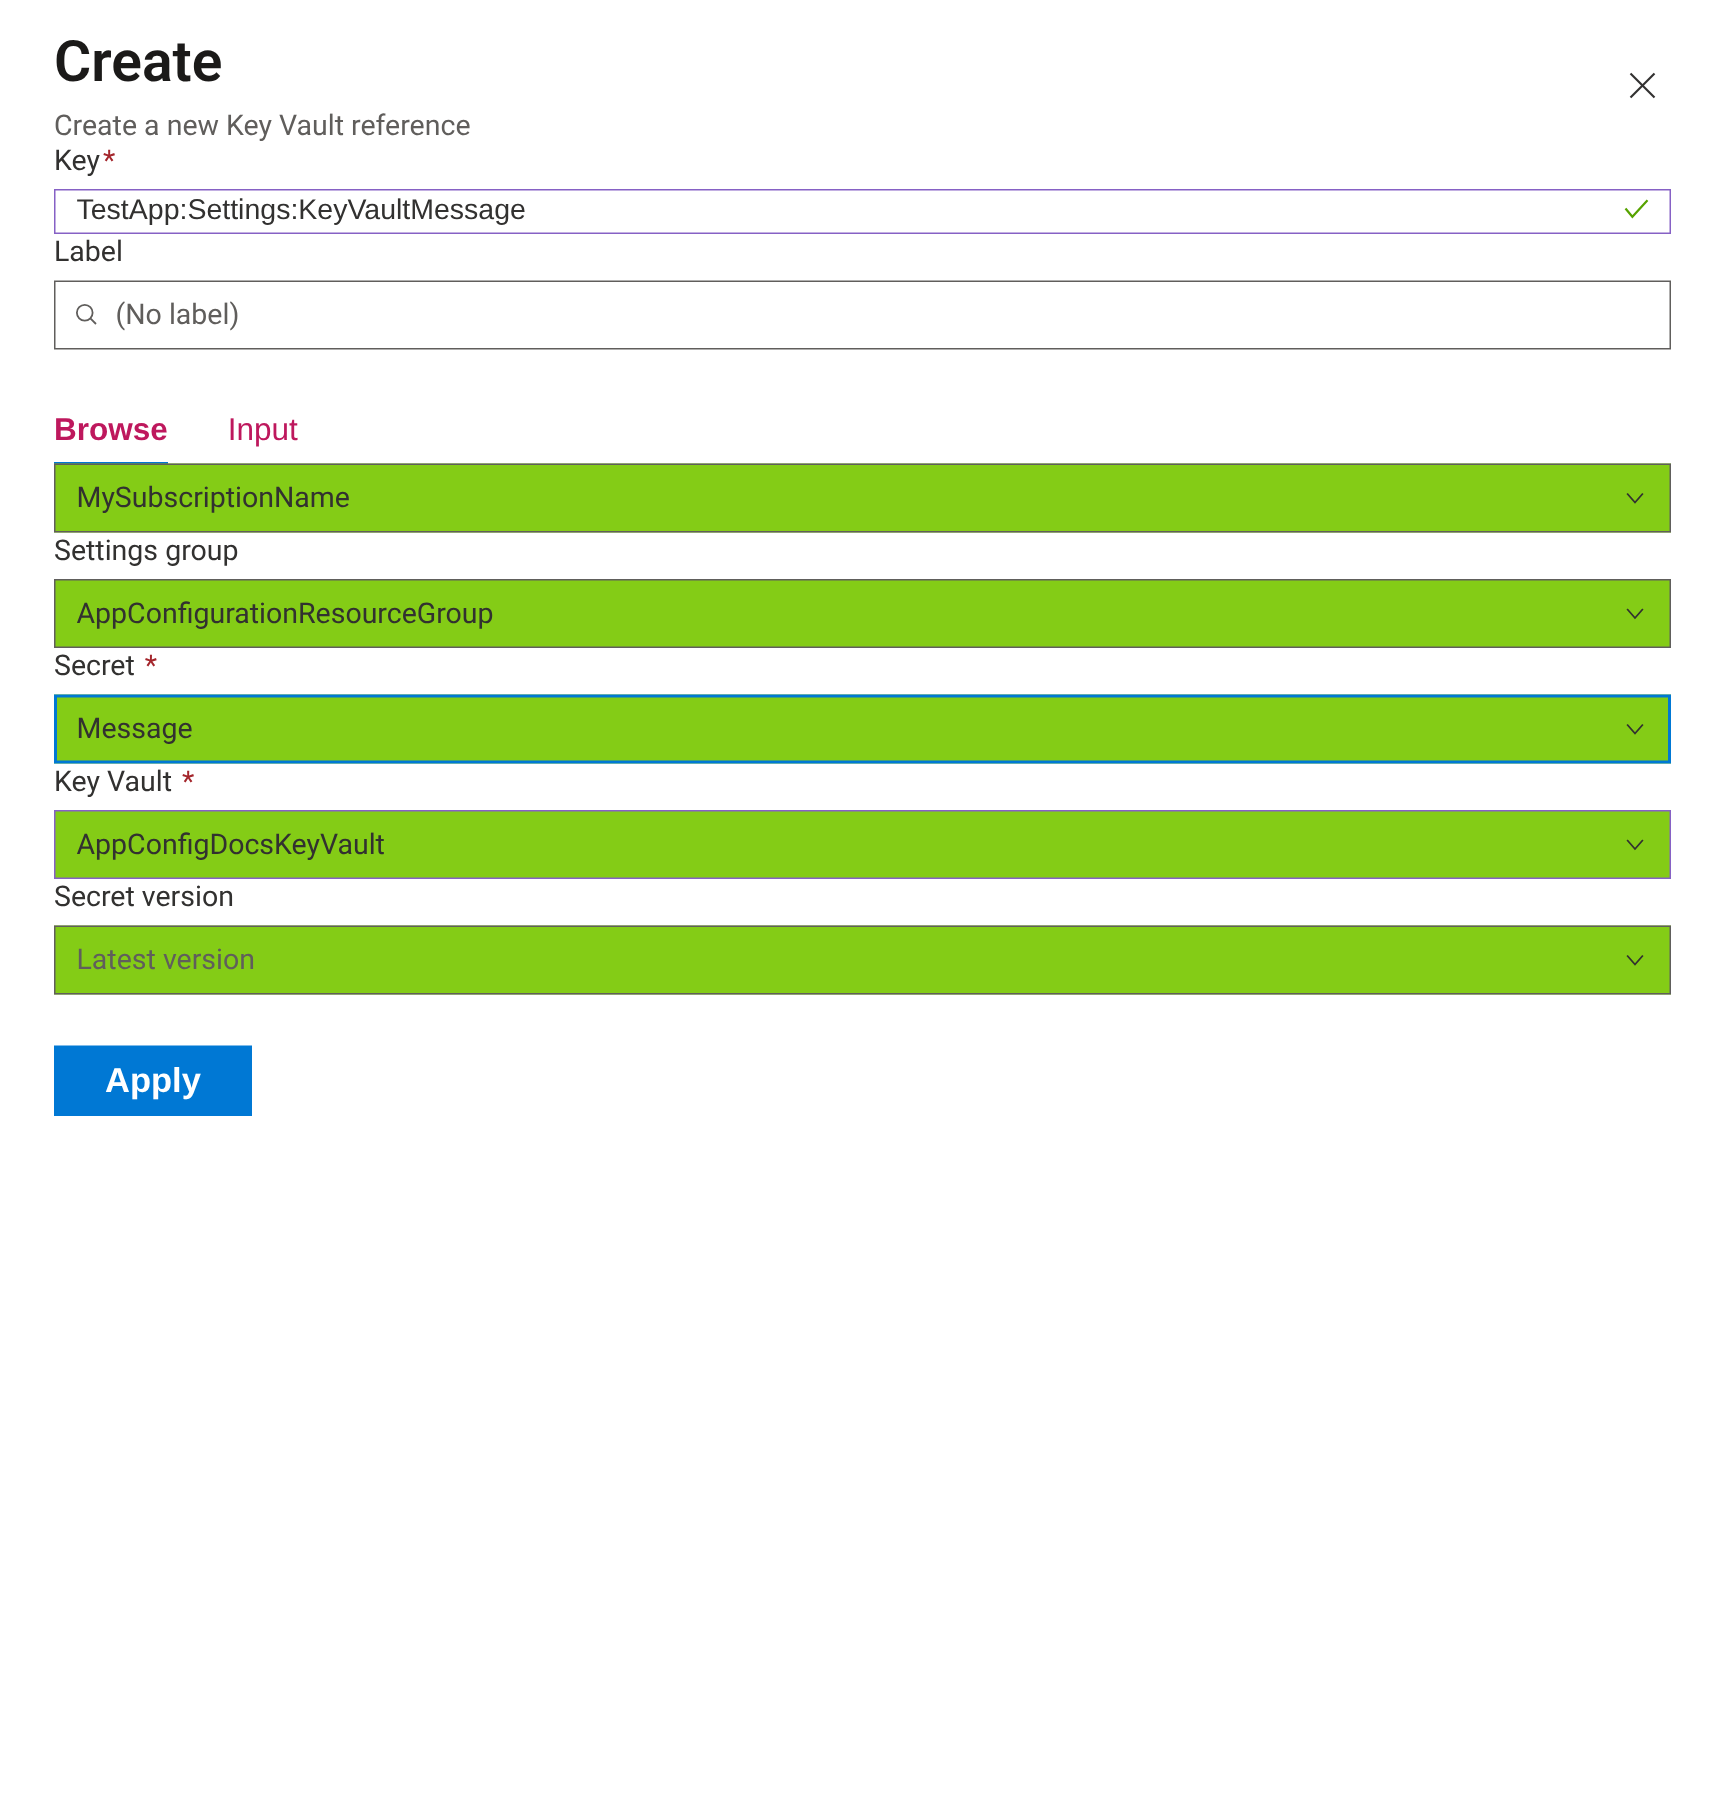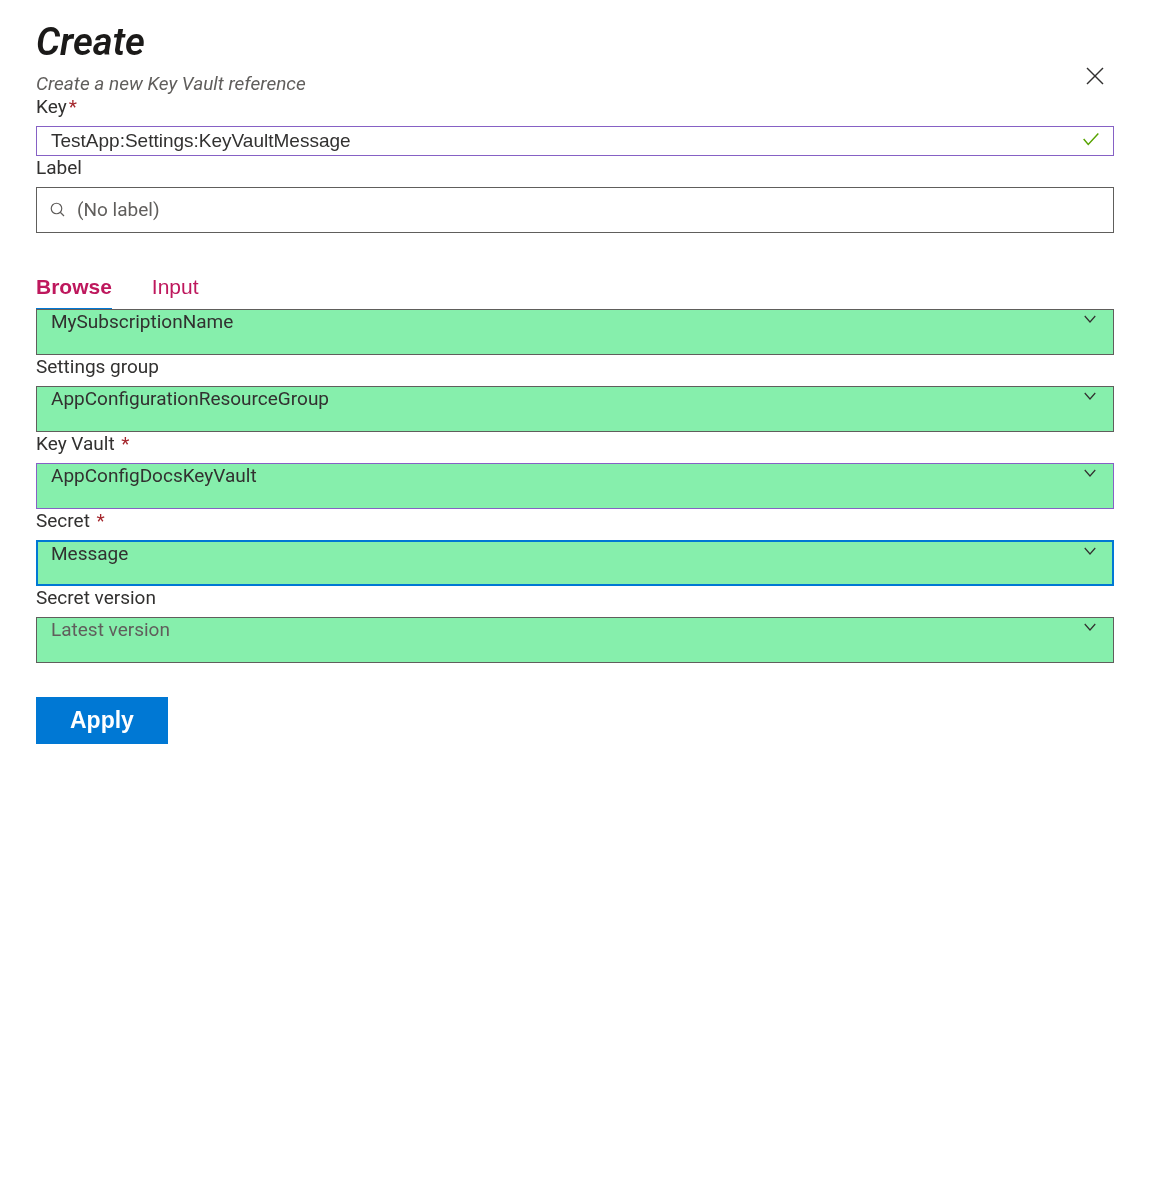--- a/index.html
+++ b/index.html
@@ -9,23 +9,22 @@
     font-family: "Segoe UI", -apple-system, BlinkMacSystemFont, Roboto, sans-serif;
     background: #ffffff;
     color: #323130;
     width: 1150px;
   }
   .panel {
     padding: 20px 36px 40px 36px;
   }
   .header-row {
     display: flex;
-    align-items: flex-end;
+    align-items: center;
     justify-content: space-between;
-    font-style: italic;
   }
   .title {
     font-size: 38px;
     font-weight: 600;
     margin: 0;
     line-height: 1.2;
     color: #1b1a19;
   }
   .subtitle {
     font-size: 19px;
@@ -128,25 +127,25 @@
 
   .select {
     position: relative;
     width: 100%;
   }
   .select .box {
     width: 100%;
     height: 46px;
     border: 1px solid #605e5c;
     display: flex;
-    align-items: flex-start;
+    align-items: center;
     justify-content: space-between;
     padding: 0 14px;
     font-size: 19px;
-    background: #86efac;
+    background: #84cc16;
     cursor: pointer;
   }
   .select.purple .box { border-color: #8661c5; }
   .select.focus .box  { border: 2px solid #0078d4; padding: 0 13px; }
   .select.disabled .box { color: #605e5c; }
   .chev { color:#323130; flex:0 0 auto; display:flex; }
 
   .apply-row { margin-top: 34px; }
   .btn-primary {
     background: #0078d4;
@@ -234,51 +233,51 @@
           <svg width="18" height="18" viewBox="0 0 24 24" fill="none" stroke="currentColor" stroke-width="1.6">
               <polyline points="5,8 12,16 19,8"></polyline>
             </svg>
         </span>
       </div>
     </div>
   </div>
 
   <div class="field">
     <label class="field-label">
+      <span>Secret</span><span class="req"> *</span>
+    </label>
+    <div class="select focus">
+      <div class="box">
+        <span>Message</span>
+        <span class="chev">
+          <svg width="18" height="18" viewBox="0 0 24 24" fill="none" stroke="currentColor" stroke-width="1.6">
+              <polyline points="5,8 12,16 19,8"></polyline>
+            </svg>
+        </span>
+      </div>
+    </div>
+  </div>
+
+  <div class="field">
+    <label class="field-label">
       <span>Key Vault</span><span class="req"> *</span>
     </label>
     <div class="select purple">
       <div class="box">
         <span>AppConfigDocsKeyVault</span>
         <span class="chev">
           <svg width="18" height="18" viewBox="0 0 24 24" fill="none" stroke="currentColor" stroke-width="1.6">
               <polyline points="5,8 12,16 19,8"></polyline>
             </svg>
         </span>
       </div>
     </div>
   </div>
 
   <div class="field">
-    <label class="field-label">
-      <span>Secret</span><span class="req"> *</span>
-    </label>
-    <div class="select focus">
-      <div class="box">
-        <span>Message</span>
-        <span class="chev">
-          <svg width="18" height="18" viewBox="0 0 24 24" fill="none" stroke="currentColor" stroke-width="1.6">
-              <polyline points="5,8 12,16 19,8"></polyline>
-            </svg>
-        </span>
-      </div>
-    </div>
-  </div>
-
-  <div class="field">
     <label class="field-label">Secret version</label>
     <div class="select disabled">
       <div class="box">
         <span>Latest version</span>
         <span class="chev">
           <svg width="18" height="18" viewBox="0 0 24 24" fill="none" stroke="currentColor" stroke-width="1.6">
               <polyline points="5,8 12,16 19,8"></polyline>
             </svg>
         </span>
       </div>

